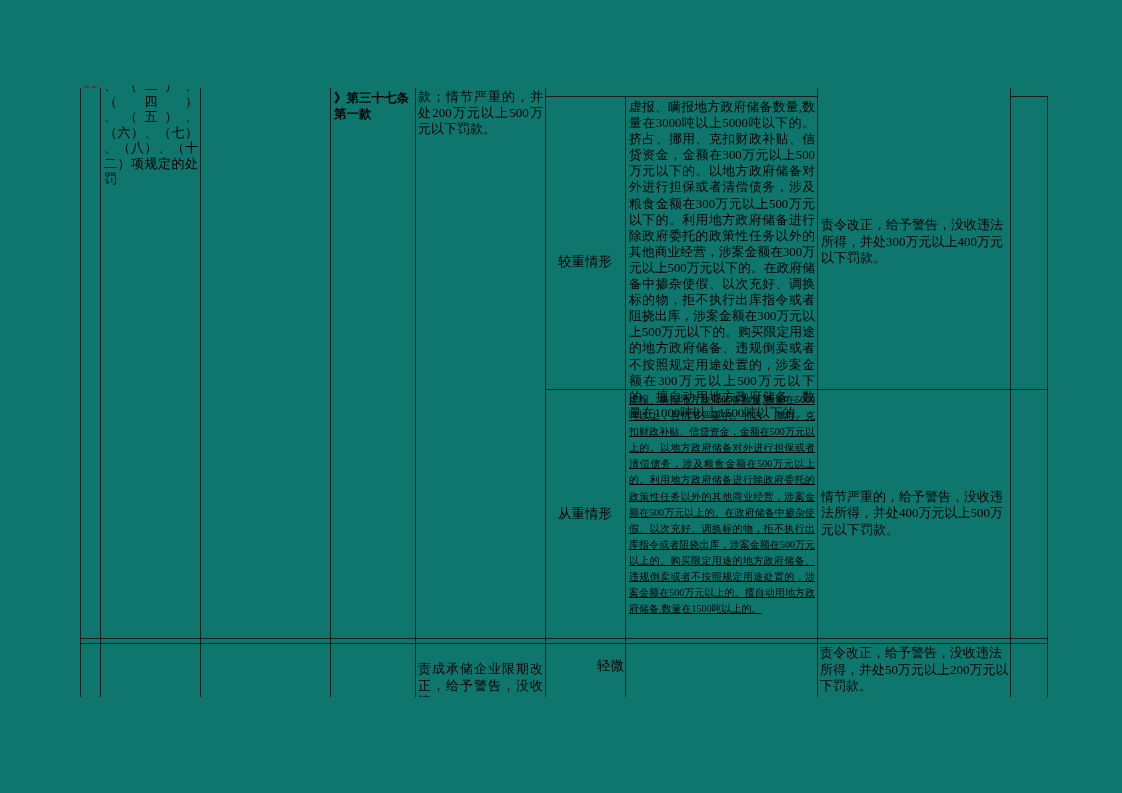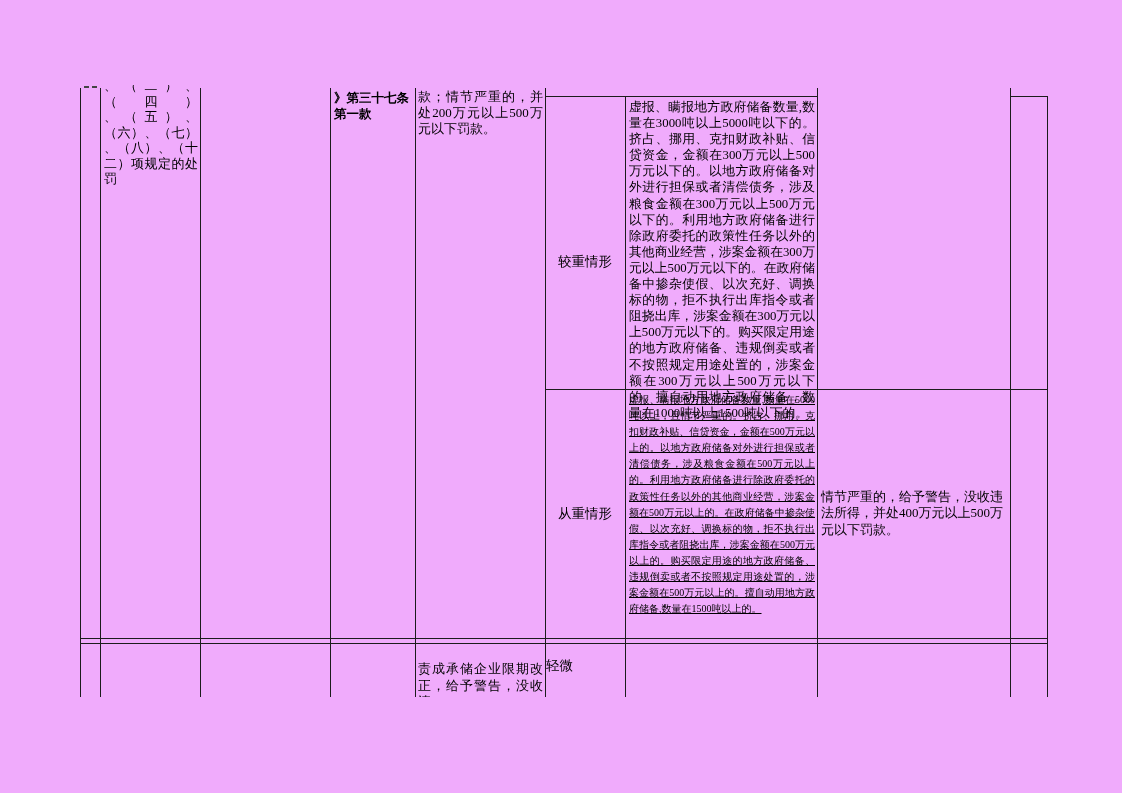--- a/index.html
+++ b/index.html
@@ -1,19 +1,19 @@
 <!DOCTYPE html>
 <html><head>
 <meta charset="utf-8">
 <style>
   html,body{margin:0;padding:0;background:#ffffff;}
   #page{
     position:relative;
     width:1122px;height:793px;
-    background:#f0abfc;
+    background:#0f766e;
     font-family:"Liberation Serif","DejaVu Serif",serif;
     color:#000;
     overflow:hidden;
   }
   .vline{position:absolute;width:1px;background:#1c1c1c;}
   .hline{position:absolute;height:1px;background:#1c1c1c;}
   .cell{position:absolute;color:#000;}
   .jt{text-align:justify;}
   .prew{white-space:pre-line;}
   .flexc{display:flex;align-items:center;justify-content:center;}
@@ -23,21 +23,21 @@
   #c4{left:334px;top:90px;width:79px;font-size:12.5px;line-height:16px;font-weight:bold;}
   #c5a{left:418px;top:89px;width:125px;font-size:13px;line-height:16px;}
   #c6a{left:546px;top:96px;width:78px;height:292px;font-size:13.5px;margin-top:20px;}
   #c7a{left:629px;top:99px;width:186px;font-size:12.8px;line-height:16.1px;}
   #c8a{left:818px;top:96px;width:191px;height:292px;font-size:13px;}
   #c8a .inner, #c8b .inner{padding:0 3px;line-height:16.5px;}
   #c6b{left:546px;top:389px;width:78px;height:249px;font-size:13.5px;}
   #c7b{left:629px;top:392px;width:186px;font-size:10px;line-height:16.1px;text-decoration:underline;}
   #c8b{left:818px;top:389px;width:191px;height:249px;font-size:13px;}
   #c5b{left:418px;top:661px;width:125px;height:36px;overflow:hidden;font-size:13px;line-height:16.5px;text-align:justify;text-align-last:justify;}
-  #c6c{left:546px;top:657px;width:78px;text-align:left;font-size:13.5px;}
+  #c6c{left:546px;top:657px;width:78px;text-align:right;font-size:13.5px;}
   #c7c{left:630px;top:651px;width:183px;font-size:12.8px;line-height:16.5px;}
   #c8c{left:820px;top:645px;width:189px;font-size:13px;line-height:16.5px;}
   
   .clipmark{position:absolute;height:2px;background:#444;}
 </style>
 </head>
 <body>
 
 <div id="page">
 
@@ -72,25 +72,29 @@
 
   <div class="cell prew" id="c4">》第三十七条
 第一款</div>
 
   <div class="cell jt" id="c5a">款；情节严重的，并处200万元以上500万元以下罚款。</div>
 
   <div class="cell flexc" id="c6a">
     <span>较重情形</span>
   </div>
   <div class="cell jt" id="c7a">虚报、瞒报地方政府储备数量,数量在3000吨以上5000吨以下的。挤占、挪用、克扣财政补贴、信贷资金，金额在300万元以上500万元以下的。以地方政府储备对外进行担保或者清偿债务，涉及粮食金额在300万元以上500万元以下的。利用地方政府储备进行除政府委托的政策性任务以外的其他商业经营，涉案金额在300万元以上500万元以下的。在政府储备中掺杂使假、以次充好、调换标的物，拒不执行出库指令或者阻挠出库，涉案金额在300万元以上500万元以下的。购买限定用途的地方政府储备、违规倒卖或者不按照规定用途处置的，涉案金额在300万元以上500万元以下的。擅自动用地方政府储备，数量在1000吨以上1500吨以下的。</div>
+  <div class="cell flexc" id="c8a">
+    <div class="inner">责令改正，给予警告，没收违法所得，并处300万元以上400万元以下罚款。</div>
+  </div>
 
   <div class="cell flexc" id="c6b">
     <span>从重情形</span>
   </div>
   <div class="cell jt" id="c7b">虚报、瞒报地方政府储备数量,数量在5000吨以上，且情节严重的。挤占、挪用、克扣财政补贴、信贷资金，金额在500万元以上的。以地方政府储备对外进行担保或者清偿债务，涉及粮食金额在500万元以上的。利用地方政府储备进行除政府委托的政策性任务以外的其他商业经营，涉案金额在500万元以上的。在政府储备中掺杂使假、以次充好、调换标的物，拒不执行出库指令或者阻挠出库，涉案金额在500万元以上的。购买限定用途的地方政府储备、违规倒卖或者不按照规定用途处置的，涉案金额在500万元以上的。擅自动用地方政府储备,数量在1500吨以上的。</div>
   <div class="cell flexc" id="c8b">
     <div class="inner">情节严重的，给予警告，没收违法所得，并处400万元以上500万元以下罚款。</div>
   </div>
 
   <div class="cell" id="c5b">责成承储企业限期改正，给予警告，没收违</div>
   <div class="cell" id="c6c">轻微</div>
+  <div class="cell" id="c8c">责令改正，给予警告，没收违法所得，并处50万元以上200万元以下罚款。</div>
 
 </div>
 
 </body></html>

